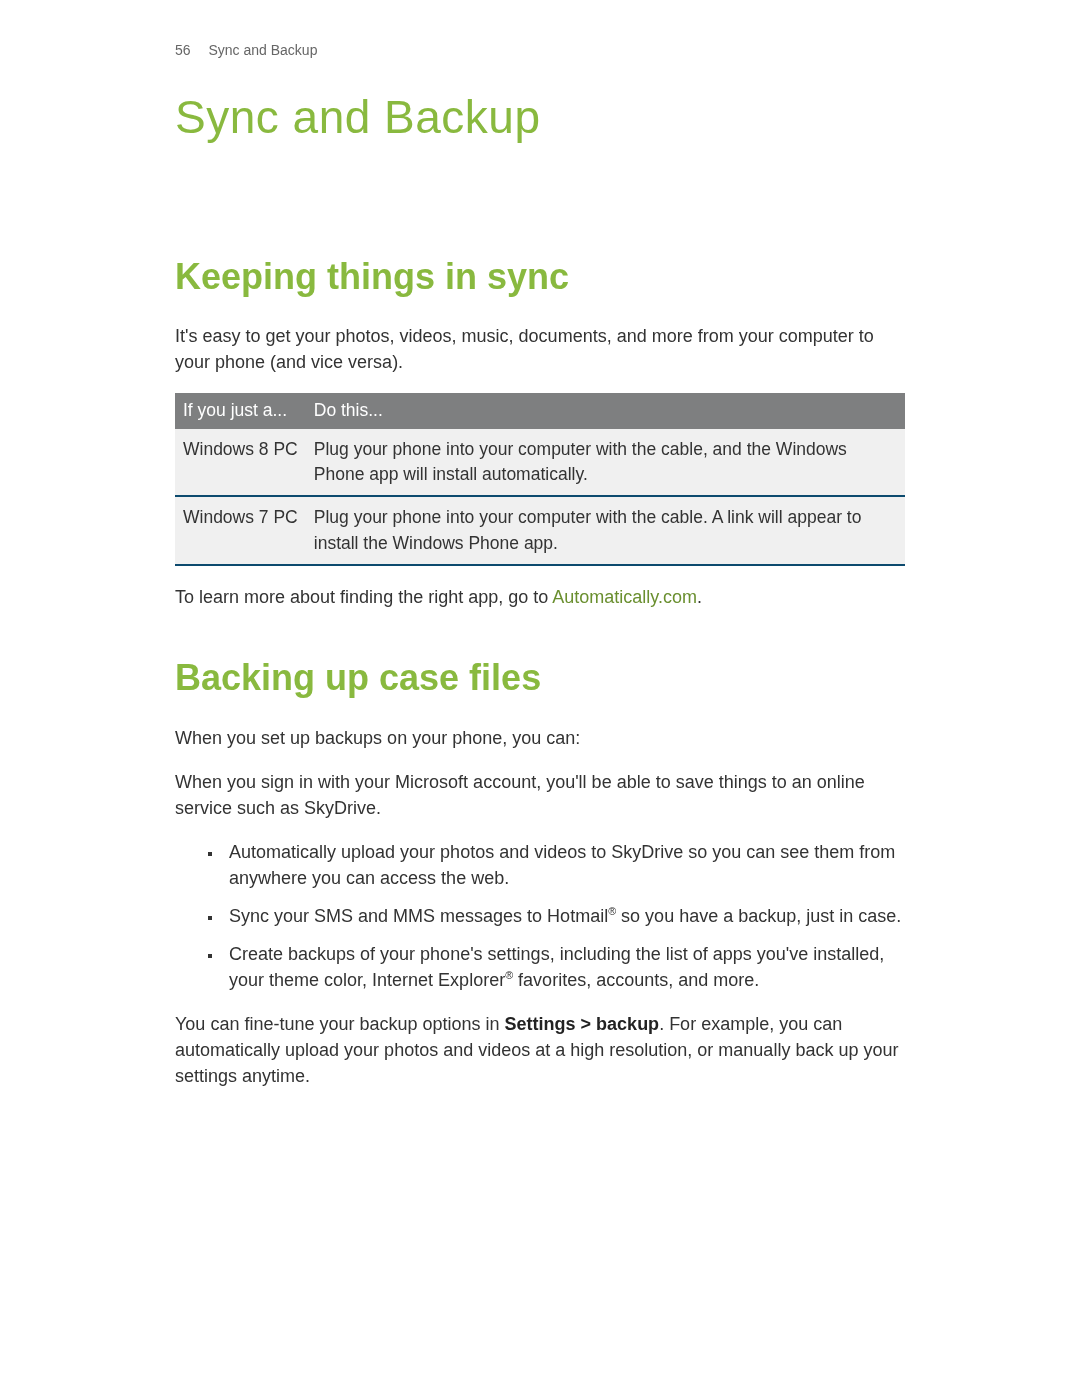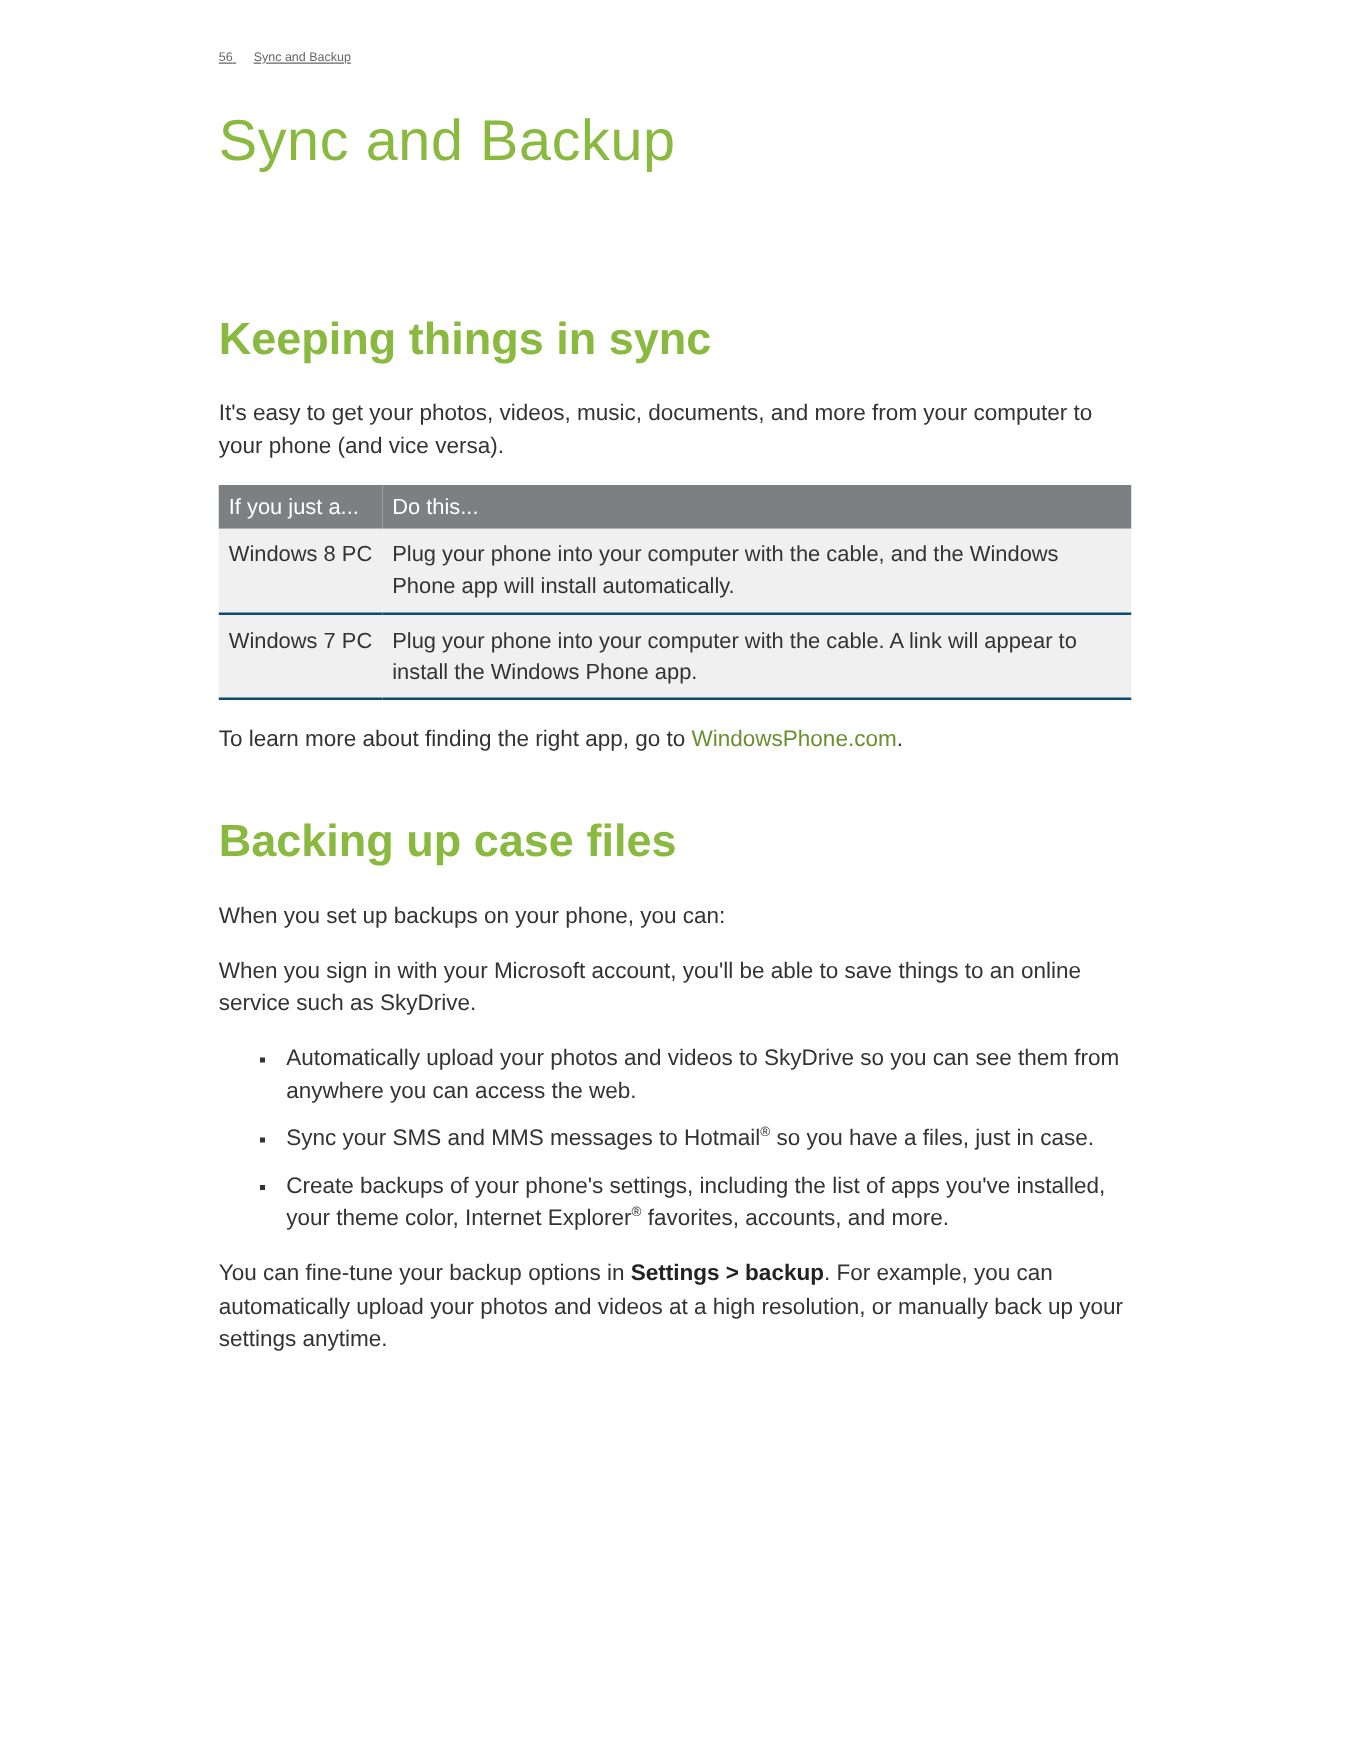--- a/index.html
+++ b/index.html
@@ -7,24 +7,23 @@
       font-family: "Segoe UI", "Helvetica Neue", Arial, sans-serif;
       background: #ffffff;
       color: #333333;
       width: 1080px;
       height: 1397px;
       padding: 40px 175px 40px 175px;
       font-size: 18px;
       line-height: 1.45;
     }
     .page-header {
-      font-size: 10px;
+      font-size: 14px;
       color: #666666;
       margin-bottom: 24px;
-      text-decoration: underline;
     }
     .page-number { color: #666666; }
     .page-header-text { margin-left: 14px; color: #666666; }
     h1.page-title {
       font-size: 46px;
       font-weight: 400;
       color: #89b93f;
       margin-bottom: 100px;
       letter-spacing: 0.5px;
     }
@@ -105,31 +104,31 @@
       <td>Plug your phone into your computer with the cable, and the Windows Phone app will install automatically.</td>
     </tr>
     <tr>
       <td>Windows 7 PC</td>
       <td>Plug your phone into your computer with the cable. A link will appear to install the Windows Phone app.</td>
     </tr>
   </tbody>
 </table>
 
 <p class="body-text">
-  <span>To learn more about finding the right app, go to </span><a class="link">WindowsPhone.com</a><span>.</span>
+  <span>To learn more about finding the right app, go to </span><a class="link">Automatically.com</a><span>.</span>
 </p>
 
 <div class="section-2">
   <h2 class="section-heading">Backing up case files</h2>
 
   <p class="body-text">When you set up backups on your phone, you can:</p>
   <p class="body-text">When you sign in with your Microsoft account, you'll be able to save things to an online service such as SkyDrive.</p>
 
   <ul class="bullets">
     <li>Automatically upload your photos and videos to SkyDrive so you can see them from anywhere you can access the web.</li>
-    <li><span>Sync your SMS and MMS messages to Hotmail</span><span class="reg">®</span><span> so you have a files, just in case.</span></li>
+    <li><span>Sync your SMS and MMS messages to Hotmail</span><span class="reg">®</span><span> so you have a backup, just in case.</span></li>
     <li><span>Create backups of your phone's settings, including the list of apps you've installed, your theme color, Internet Explorer</span><span class="reg">®</span><span> favorites, accounts, and more.</span></li>
   </ul>
 
   <p class="body-text">
     <span>You can fine-tune your backup options in </span><span class="strong">Settings &gt; backup</span><span>. For example, you can automatically upload your photos and videos at a high resolution, or manually back up your settings anytime.</span>
   </p>
 </div>
 
 </body></html>

